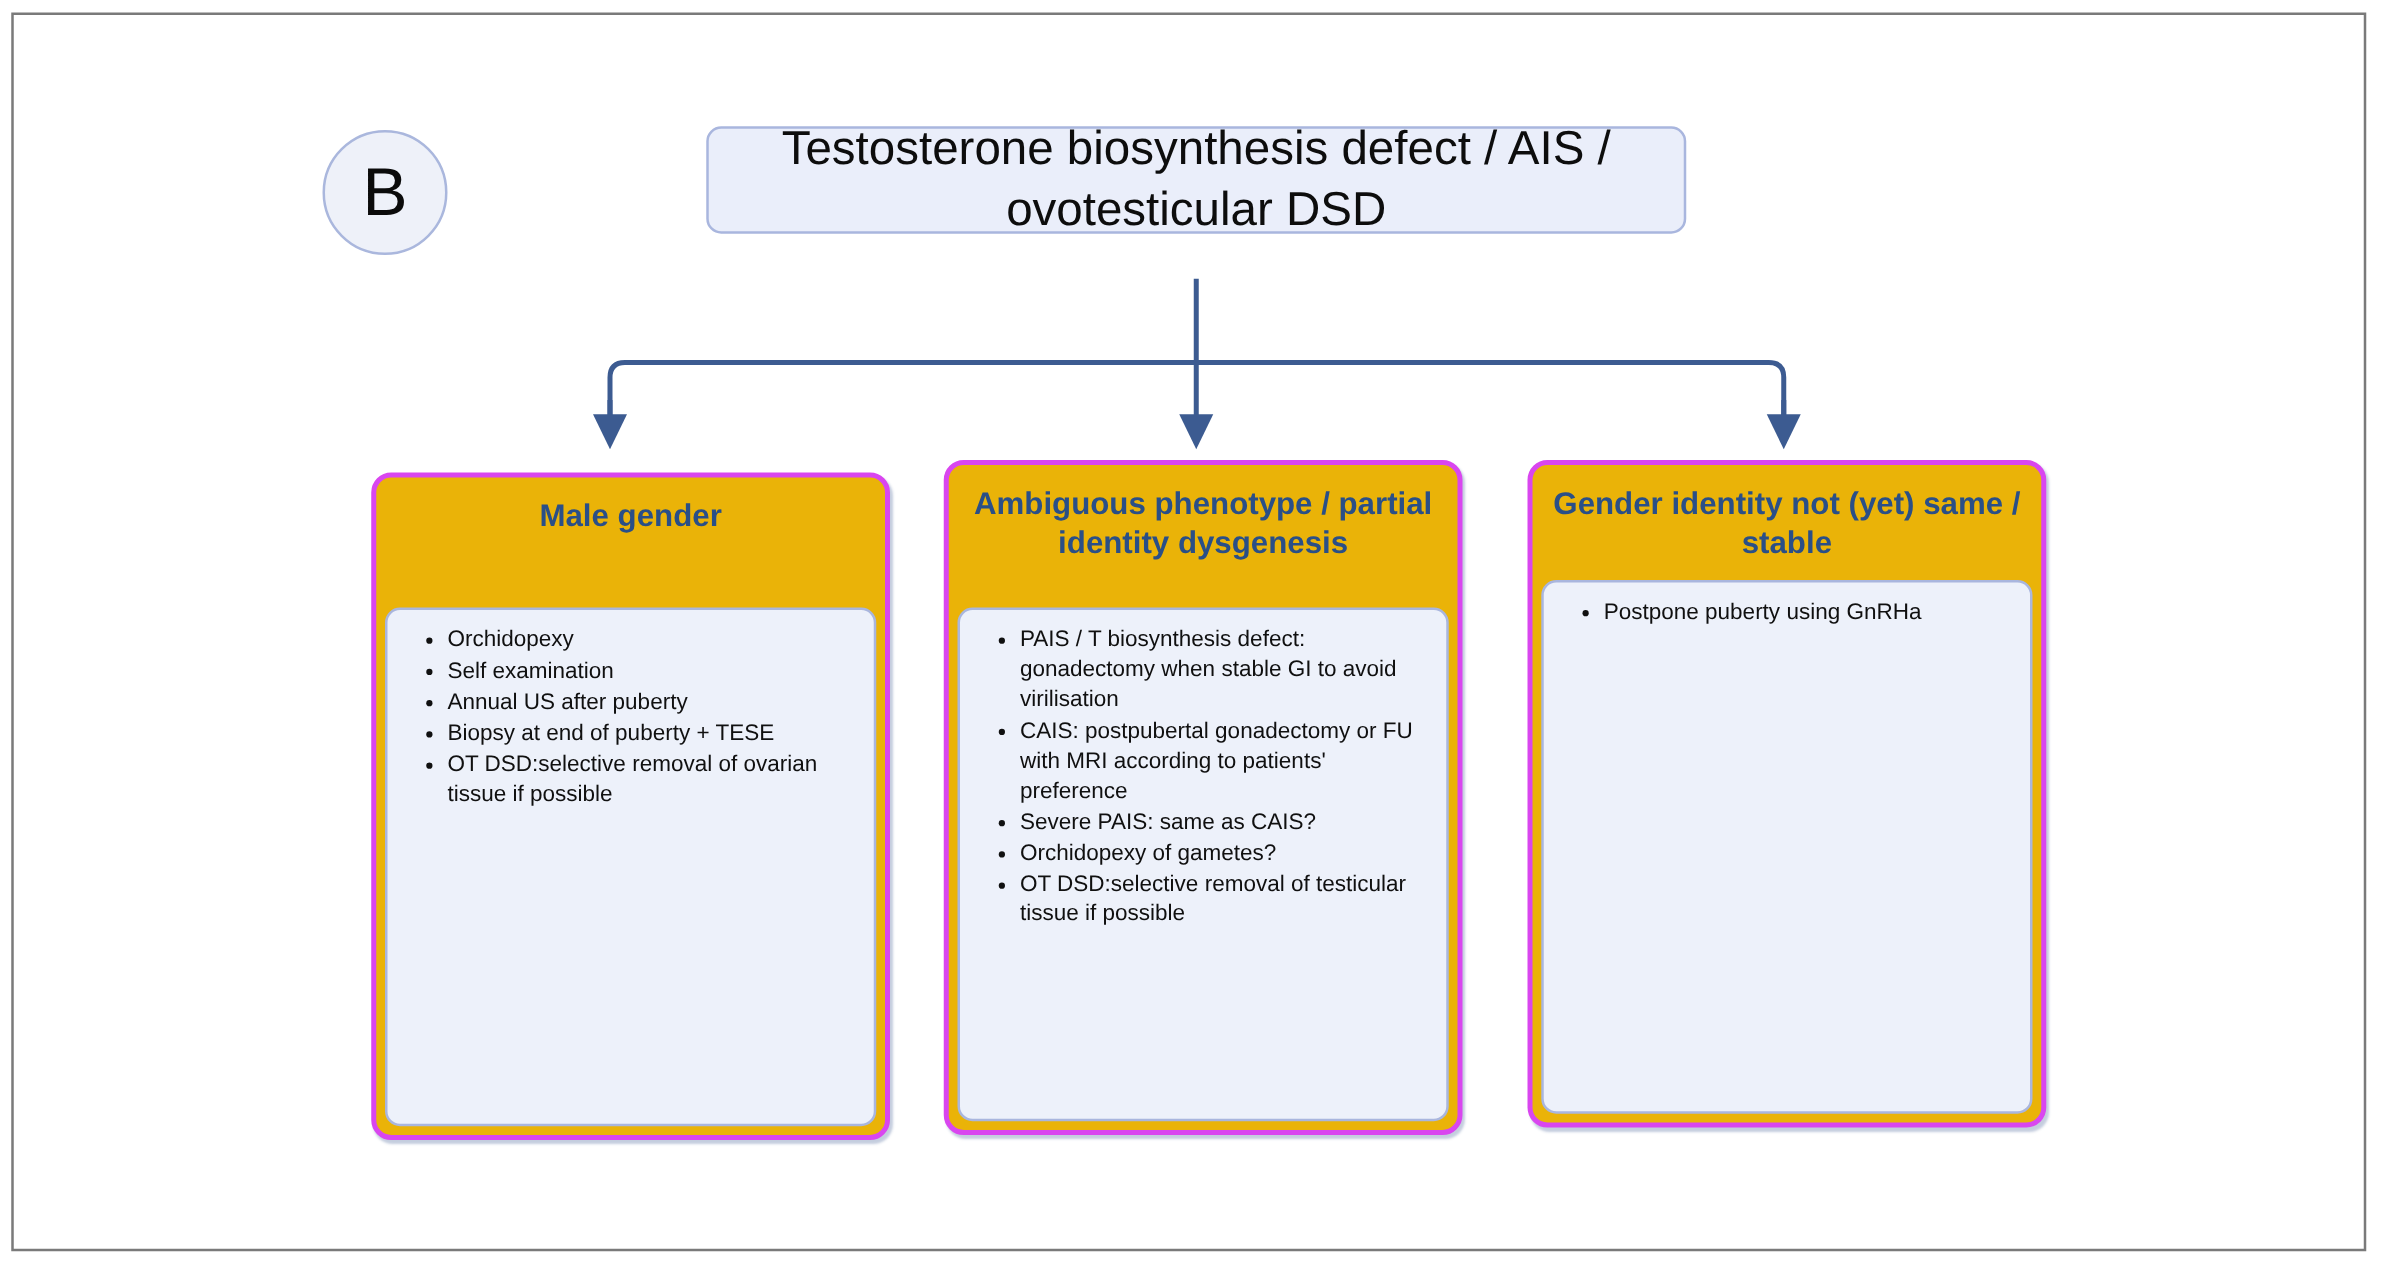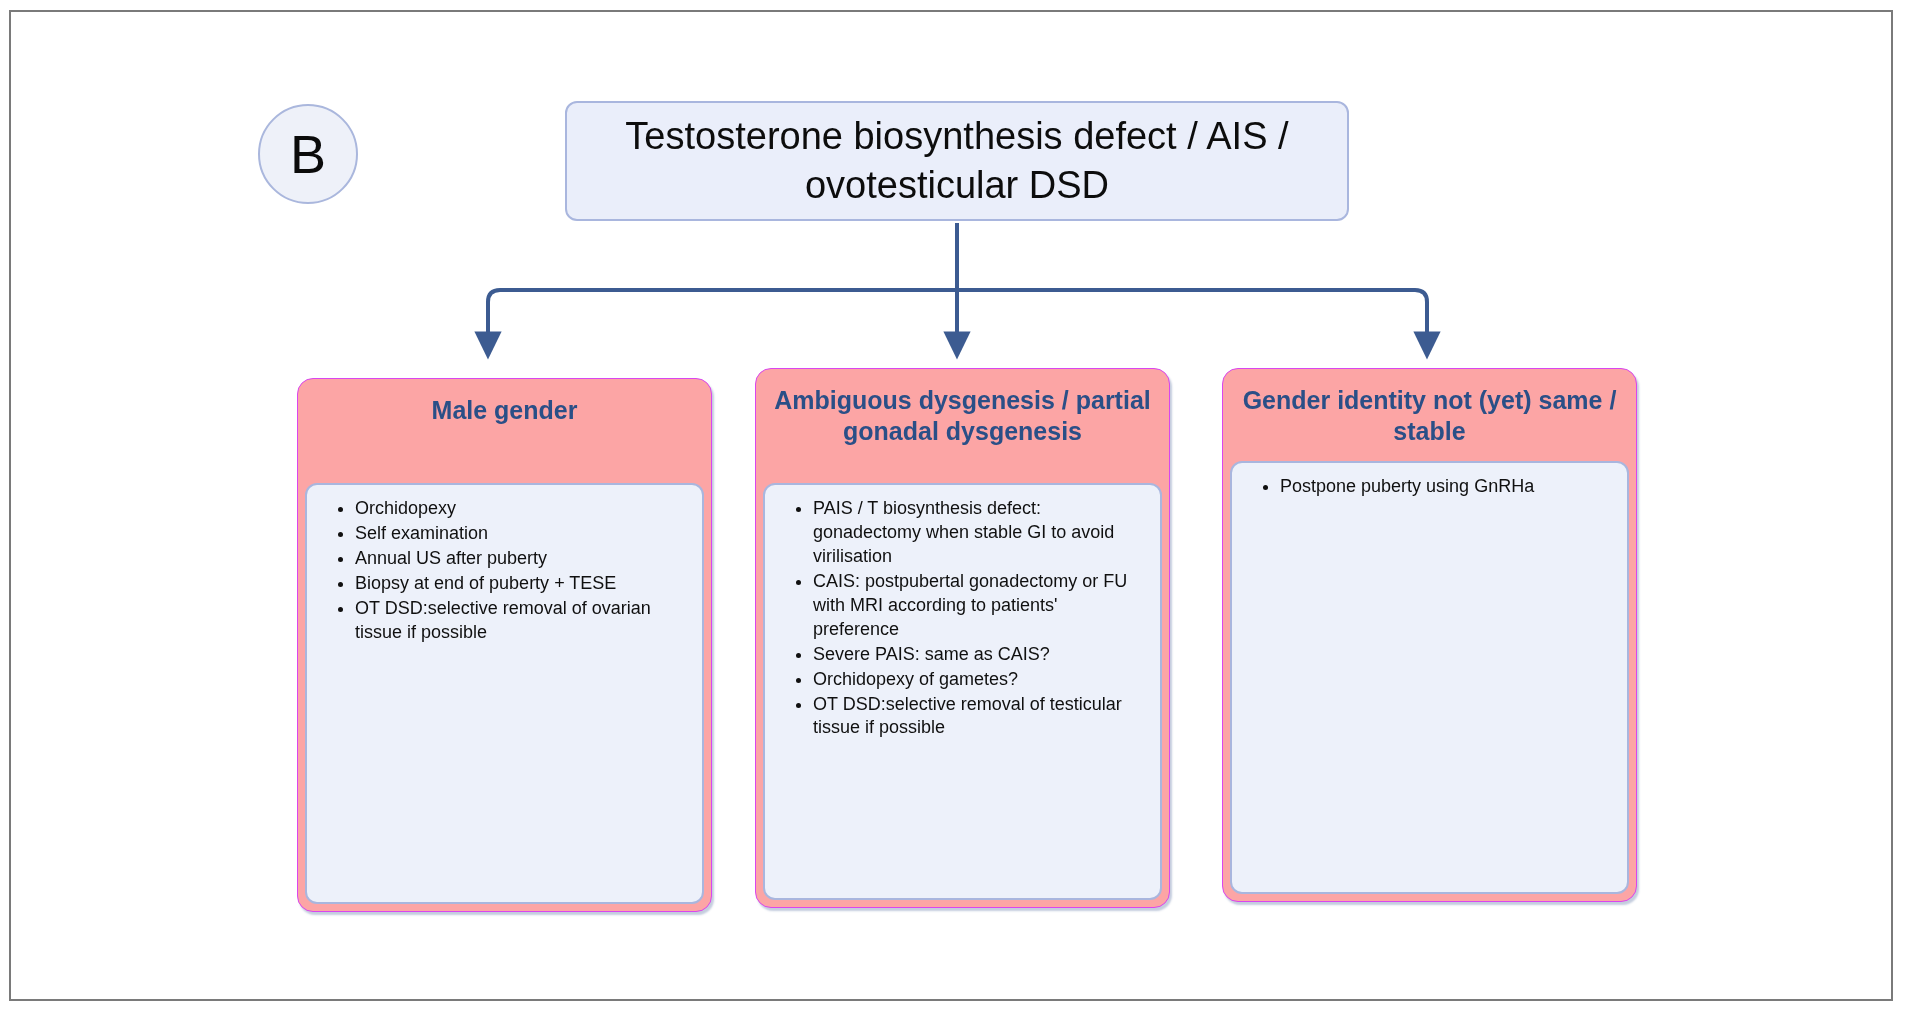--- a/index.html
+++ b/index.html
@@ -54,21 +54,21 @@
     color: #0b0b0b;
     line-height: 1;
   }
 
   
   .title-node {
     position: absolute;
     left: 565px;
     top: 101px;
     width: 784px;
-    height: 120px;
+    height: 86px;
     background: #eaeefa;
     border: 2px solid #a9b6de;
     border-radius: 12px;
     box-sizing: border-box;
     display: flex;
     align-items: center;
     justify-content: center;
     text-align: center;
     padding: 4px 26px;
   }
@@ -84,22 +84,22 @@
     left: 0;
     top: 0;
     width: 1911px;
     height: 1020px;
     pointer-events: none;
   }
 
   
   .card {
     position: absolute;
-    background: #fca5a5;
-    border: 1px solid #d946ef;
+    background: #eab308;
+    border: 4px solid #d946ef;
     border-radius: 16px;
     box-sizing: border-box;
     box-shadow: 2px 3px 2px rgba(60, 91, 145, 0.30);
   }
   .card-title {
     font-size: 25px;
     font-weight: bold;
     color: #2a4f87;
     text-align: center;
     line-height: 1.25;
@@ -177,21 +177,21 @@
         <li>Orchidopexy</li>
         <li>Self examination</li>
         <li>Annual US after puberty</li>
         <li>Biopsy at end of puberty + TESE</li>
         <li>OT DSD:selective removal of ovarian tissue if possible</li>
       </ul>
     </div>
   </div>
 
   <div class="card" id="card-ambiguous">
-    <div class="card-title">Ambiguous dysgenesis / partial gonadal dysgenesis</div>
+    <div class="card-title">Ambiguous phenotype / partial identity dysgenesis</div>
     <div class="card-body">
       <ul>
         <li>PAIS / T biosynthesis defect: gonadectomy when stable GI to avoid virilisation</li>
         <li>CAIS: postpubertal gonadectomy or FU with MRI according to patients' preference</li>
         <li>Severe PAIS: same as CAIS?</li>
         <li>Orchidopexy of gametes?</li>
         <li>OT DSD:selective removal of testicular tissue if possible</li>
       </ul>
     </div>
   </div>

